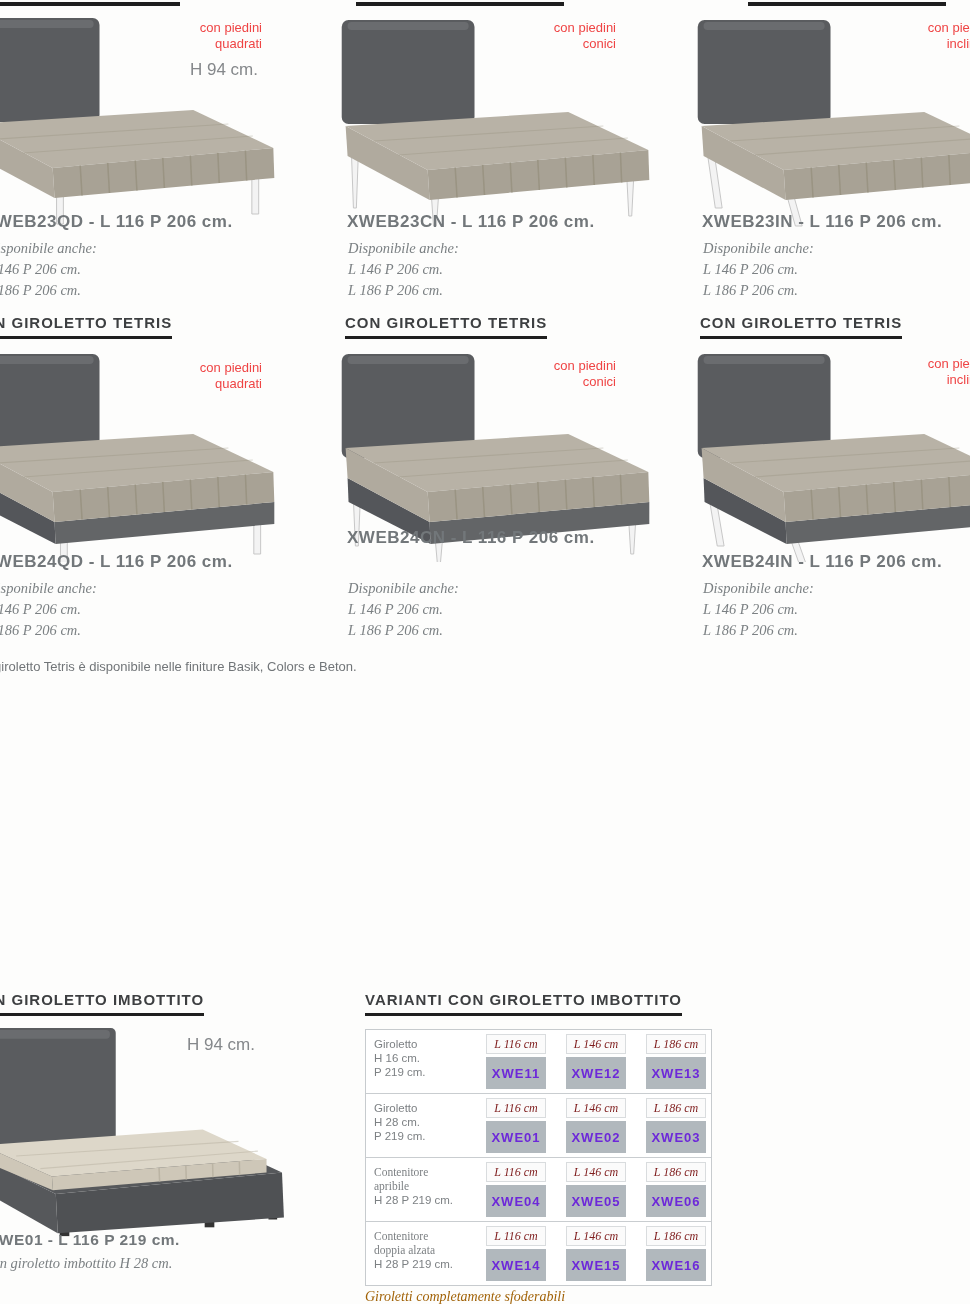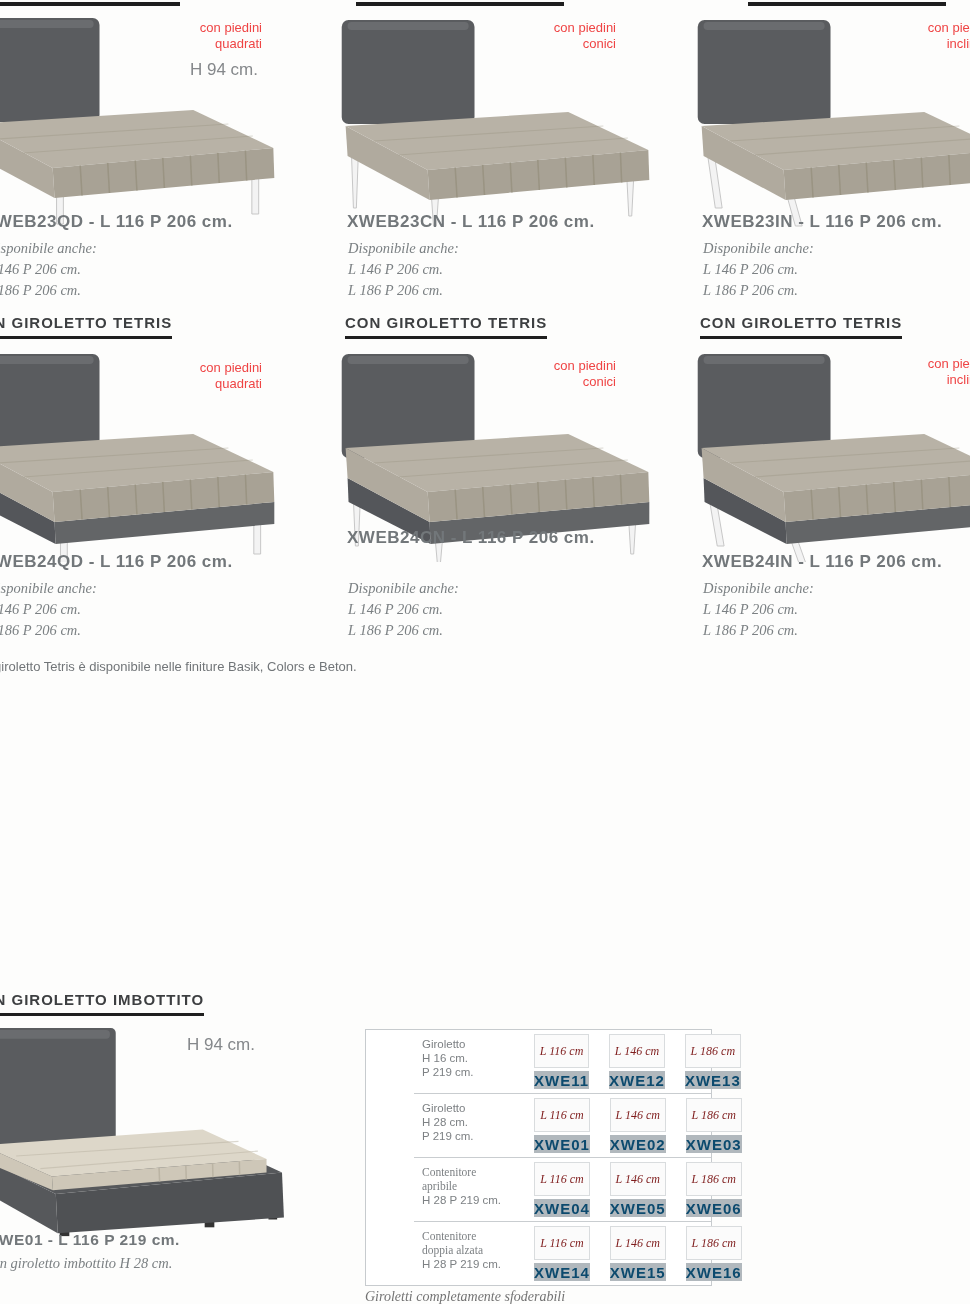--- a/index.html
+++ b/index.html
@@ -11,31 +11,31 @@
   .prod-title{position:absolute;font-size:17px;font-weight:bold;color:#72777a;letter-spacing:.5px;white-space:nowrap;}
   .avail{position:absolute;font-family:"Liberation Serif",serif;font-style:italic;font-size:14.5px;
          color:#7b8083;line-height:21px;white-space:nowrap;}
   .foot-label{position:absolute;font-size:13px;color:#ef4444;line-height:16px;text-align:right;}
   .h-label{position:absolute;font-size:17px;color:#85888b;text-align:right;}
   .note{position:absolute;font-size:13px;color:#717578;white-space:nowrap;}
   .bed{position:absolute;}
   .bed svg{display:block;width:100%;height:100%;}
   
   .vtable{position:absolute;left:365px;top:1029px;width:345px;border:1px solid #c7cbce;background:#fff;}
-  .vrow{display:flex;gap:20px;padding:4px 5px;border-top:1px solid #c9cdd0;height:55px;margin-left:48px;}
+  .vrow{display:flex;gap:20px;padding:4px 5px;border-top:1px solid #c9cdd0;height:55px;}
   .vrow:first-child{border-top:none;}
   .vlabel{width:92px;flex:none;font-size:11.5px;color:#7d8184;line-height:14px;padding:3px 0 0 3px;}
   .vlabel .it{font-family:"Liberation Serif",serif;}
   .vcol{flex:1;display:flex;flex-direction:column;gap:3px;}
   .vsize{flex:1;border:1px solid #d9dcde;background:#fbfbfb;display:flex;align-items:center;justify-content:center;
          font-family:"Liberation Serif",serif;font-style:italic;font-size:12px;color:#7f1d1d;}
-  .vcode{height:18px;flex:none;background:#b1b8bd;display:flex;align-items:center;justify-content:center;
-         font-size:15px;font-weight:bold;letter-spacing:1px;color:#0c4a6e;}
+  .vcode{height:32px;flex:none;background:#b1b8bd;display:flex;align-items:center;justify-content:center;
+         font-size:13px;font-weight:bold;letter-spacing:1px;color:#6d28d9;}
   .vfoot{position:absolute;left:365px;top:1289px;font-family:"Liberation Serif",serif;font-style:italic;
-         font-size:14px;color:#737373;white-space:nowrap;}
+         font-size:14px;color:#a16207;white-space:nowrap;}
 </style>
 </head>
 <body>
 
 <div class="canvas">
 
   <div class="cutbar" style="left:0;width:180px;"></div>
   <div class="cutbar" style="left:356px;width:208px;"></div>
   <div class="cutbar" style="left:748px;width:198px;"></div>
 
@@ -267,20 +267,21 @@
         <line x1="230.5" y1="143" x2="231" y2="157" stroke="#b9b2a2" stroke-width="1.6" opacity="0.9"></line>
         <line x1="258.2" y1="140.8" x2="258.6" y2="154.8" stroke="#b9b2a2" stroke-width="1.6" opacity="0.9"></line>
         <line x1="285.9" y1="138.6" x2="286.20000000000005" y2="152.6" stroke="#b9b2a2" stroke-width="1.6" opacity="0.9"></line>
         <line x1="55" y1="133" x2="285" y2="118" stroke="#b9b2a2" stroke-width="1.2" opacity="0.5"></line>
         <line x1="80" y1="146" x2="305" y2="128" stroke="#b9b2a2" stroke-width="1.2" opacity="0.5"></line>
       </svg>
     </div>
   <div class="prod-title" style="left:-12px;top:1231px;font-size:15.5px;">XWE01 - L 116 P 219 cm.</div>
   <div class="avail" style="left:-14px;top:1253px;">con giroletto imbottito H 28 cm.</div>
 
+  <div class="sec-header" style="left:365px;top:991px;">VARIANTI CON GIROLETTO IMBOTTITO</div>
 
   <div class="vtable">
 
     <div class="vrow">
       <div class="vlabel">
         <span>Giroletto</span><br>
         <span>H 16 cm.</span><br>
         <span>P 219 cm.</span>
       </div>
       <div class="vcol">

